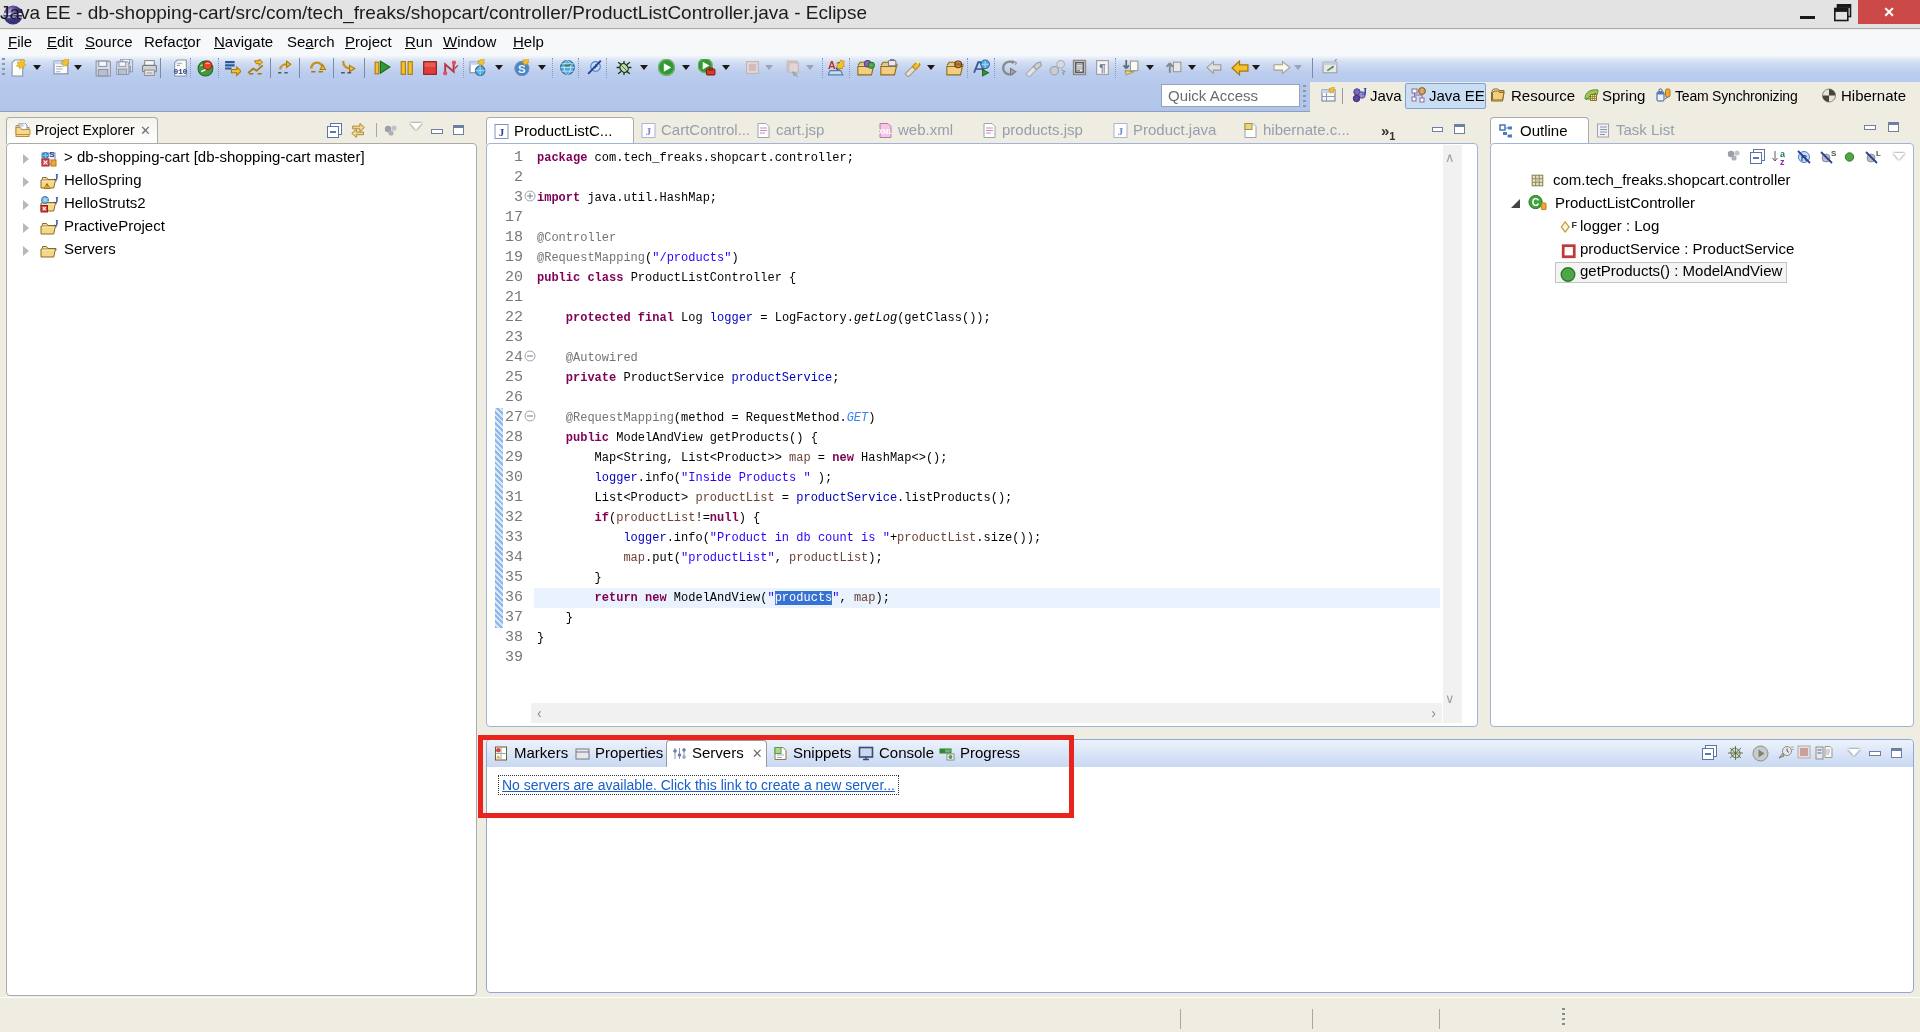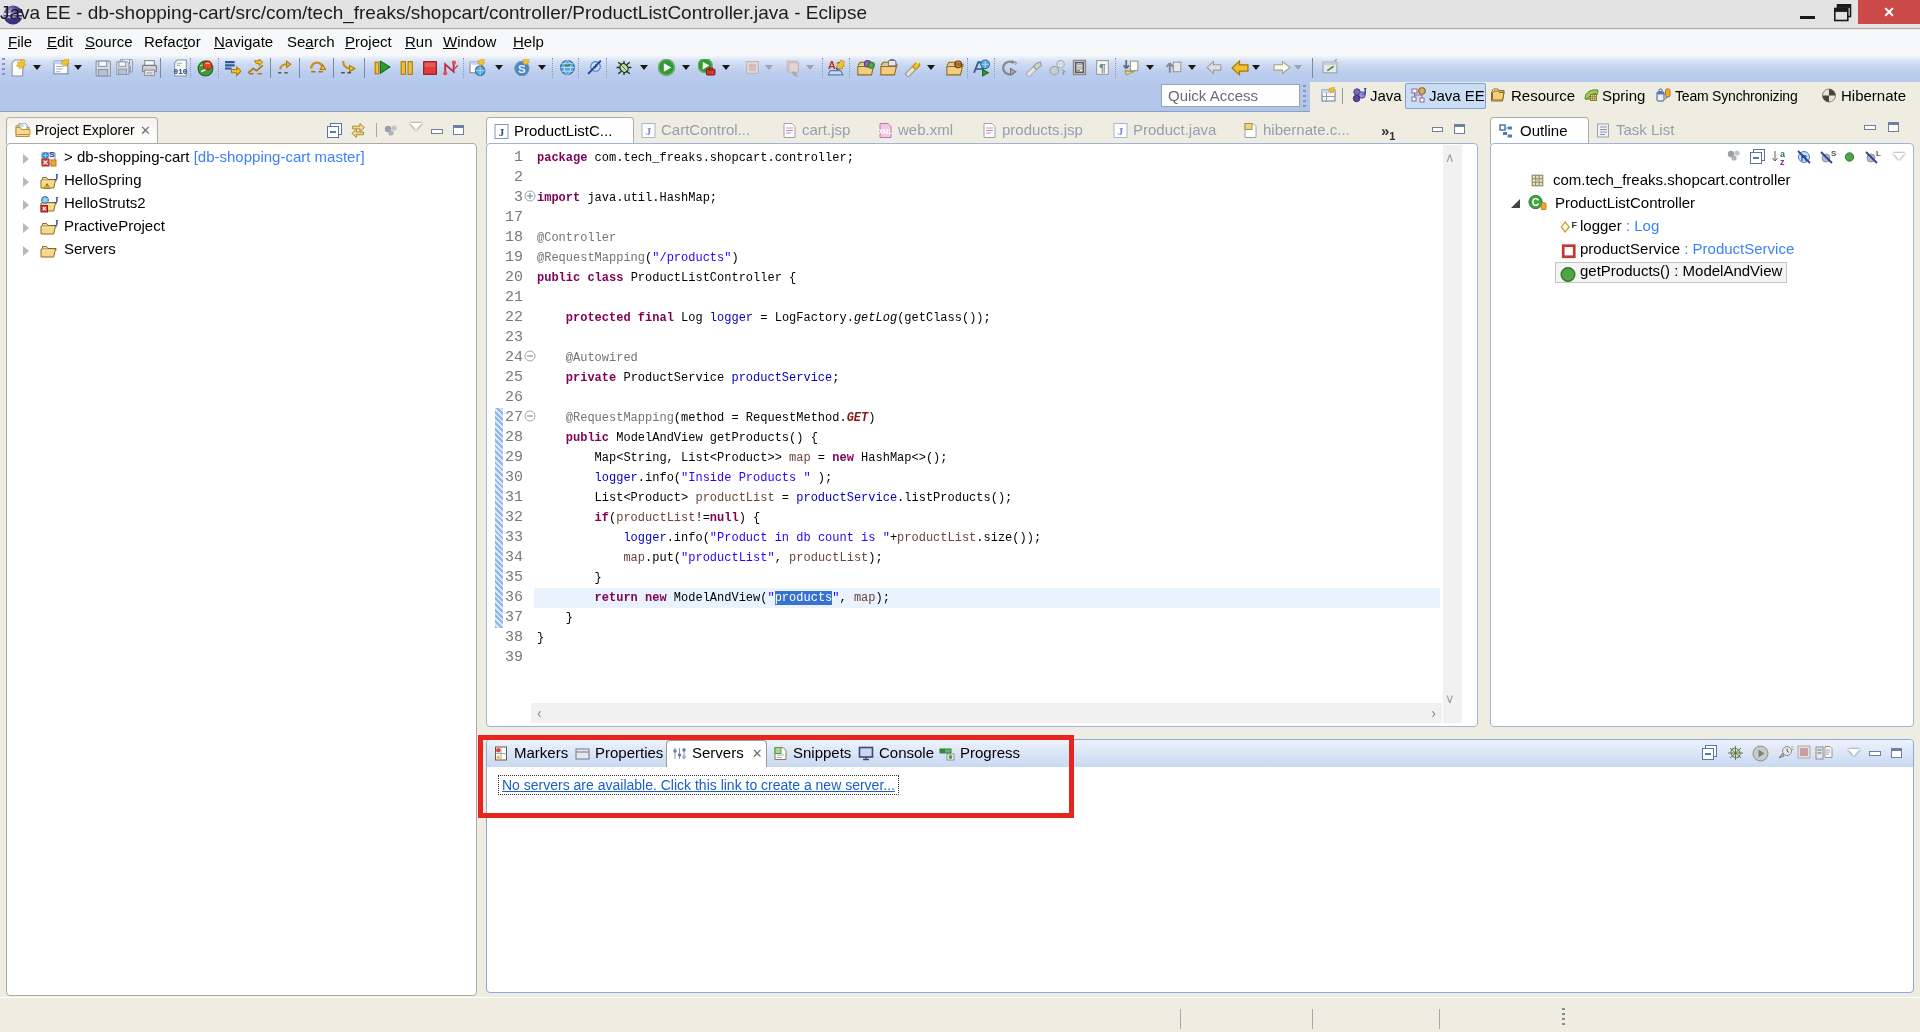--- a/index.html
+++ b/index.html
@@ -25,33 +25,33 @@
 .pbtn{position:absolute;top:84px;height:24px;font-size:15px;color:#000;line-height:24px}
 
 .panel{position:absolute;background:#fff;border:1px solid #98ADD6;border-radius:4px}
 .tab-active{position:absolute;background:#fff;border:1px solid #ABABAB;border-bottom:none;border-radius:4px 4px 0 0;font-size:15px;color:#000}
 .tab-inactive{position:absolute;font-size:15px;color:#94A0AE}
 
 #left-panel{left:6px;top:143px;width:471px;height:853px;border-color:#ABABAB}
 #lp-tab{left:6px;top:117px;width:152px;height:27px;background:linear-gradient(#F4F2EC,#FFFFFF)}
 .trow{position:absolute;left:0;width:460px;height:23px;font-size:15px;color:#000}
 .texp{position:absolute;width:0;height:0;border-top:5px solid transparent;border-bottom:5px solid transparent;border-left:6px solid #B8B8B8}
-.gitdec{color:#3b82f6}
+.gitdec{color:#000000}
 .fico{position:absolute;top:2px;width:18px;height:17px;overflow:visible}
 
 #editor{left:486px;top:143px;width:992px;height:584px;border-color:#9FB4D8;overflow:hidden}
 .etab-ic{display:inline-block;width:15px;height:15px;vertical-align:-3px;margin-right:5px}
 #code{position:absolute;left:50px;top:4px;font-family:"Liberation Mono",monospace;font-size:12px;line-height:20px;white-space:pre;color:#000}
 #lnums{position:absolute;left:0px;top:4px;width:36px;font-family:"Liberation Mono",monospace;font-size:15px;line-height:20px;color:#787878;text-align:right;white-space:pre}
 .k{color:#7F0055;font-weight:bold}
 .s{color:#2A00FF}
 .f{color:#0000C0}
 .v{color:#6B4438}
 .an{color:#737373}
-.sf{color:#7f1d1d;font-weight:bold;font-style:italic}
+.sf{color:#3b82f6;font-weight:normal;font-style:italic}
 .sm{font-style:italic}
 #curline{position:absolute;left:47px;top:444px;width:906px;height:20px;background:#E9F2FD}
 #sel{background:#3671D3;color:#fff}
 #hatch{position:absolute;left:8px;top:264px;width:8px;height:220px;background:repeating-linear-gradient(45deg,#8FB8E8 0 2px,#D8E8F8 2px 4px)}
 
 #vscroll{position:absolute;right:15px;top:1px;width:19px;height:578px;background:#F1F1F1;color:#9f9f9f}
 #hscroll{position:absolute;left:44px;right:35px;bottom:3px;height:20px;background:#F1F1F1;color:#8a8a8a}
 
 #outline{left:1490px;top:143px;width:424px;height:584px;border-color:#9FB4D8}
 
@@ -656,21 +656,21 @@
     <span class="etab-ic"><svg width="15" height="15" viewBox="0 0 15 15">
           <rect x="1" y="0.5" width="13" height="14" fill="#fff" stroke="#8393C3"></rect>
           <text x="7.5" y="11.5" font-size="11" font-weight="bold" fill="#2B47AD" text-anchor="middle" font-family="Liberation Serif">J</text>
         </svg></span>ProductListC...
     <span style="color:#6f6f6f;margin-left:8px;font-size:13px">✕</span>
   </div>
   <div class="tab-inactive" style="left:641px;top:121px"><span class="etab-ic"><svg width="15" height="15" viewBox="0 0 15 15">
           <rect x="1" y="0.5" width="13" height="14" fill="#fff" stroke="#A8B4D8"></rect>
           <text x="7.5" y="11.5" font-size="11" font-weight="bold" fill="#7A8CC8" text-anchor="middle" font-family="Liberation Serif">J</text>
         </svg></span>CartControl...</div>
-  <div class="tab-inactive" style="left:782px;top:121px"><span class="etab-ic"><svg width="15" height="15" viewBox="0 0 15 15">
+  <div class="tab-inactive" style="left:756px;top:121px"><span class="etab-ic"><svg width="15" height="15" viewBox="0 0 15 15">
           <path d="M2 0.5h8l3 3v11H2z" fill="#fff" stroke="#9aa4b4"></path>
           <path d="M4 5h7M4 7.5h7M4 10h5" stroke="#C88AB4" stroke-width="1"></path>
         </svg></span>cart.jsp</div>
   <div class="tab-inactive" style="left:878px;top:121px"><span class="etab-ic"><svg width="15" height="15" viewBox="0 0 15 15">
           <path d="M2 0.5h8l3 3v11H2z" fill="#F4C8E4" stroke="#B87AA8"></path>
           <text x="7.5" y="11" font-size="6.5" font-weight="bold" fill="#fff" text-anchor="middle">XML</text>
         </svg></span>web.xml</div>
   <div class="tab-inactive" style="left:982px;top:121px"><span class="etab-ic"><svg width="15" height="15" viewBox="0 0 15 15">
           <path d="M2 0.5h8l3 3v11H2z" fill="#fff" stroke="#9aa4b4"></path>
           <path d="M4 5h7M4 7.5h7M4 10h5" stroke="#C88AB4" stroke-width="1"></path>

